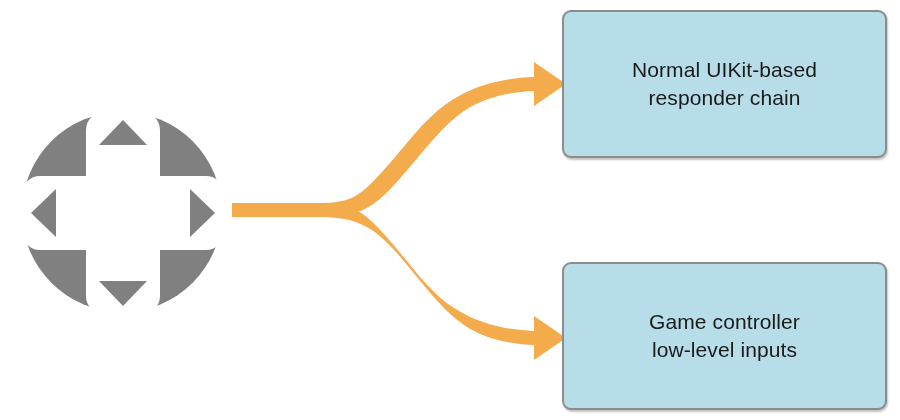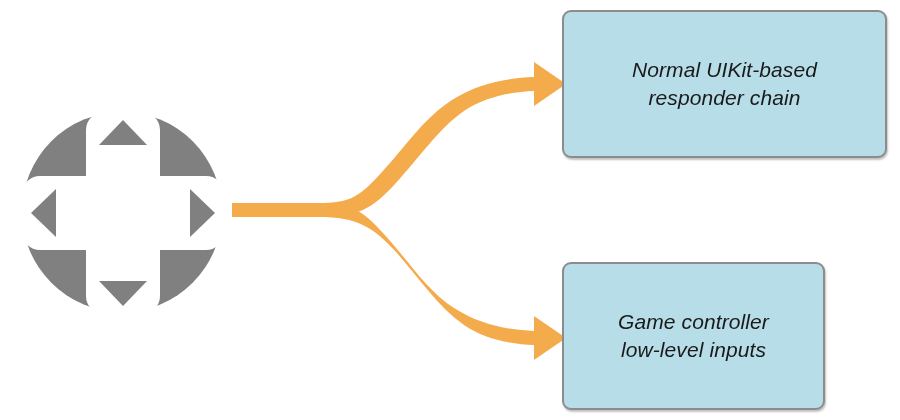--- a/index.html
+++ b/index.html
@@ -7,21 +7,20 @@
     padding: 0;
     background: #ffffff;
   }
   #canvas {
     position: relative;
     width: 900px;
     height: 420px;
     background: #ffffff;
     overflow: hidden;
     font-family: "Liberation Sans", sans-serif;
-    font-style: italic;
   }
   .layer {
     position: absolute;
     left: 0;
     top: 0;
     width: 900px;
     height: 420px;
   }
   .box {
     position: absolute;
@@ -45,21 +44,21 @@
   }
   #box-top {
     left: 562px;
     top: 10px;
     width: 325px;
     height: 148px;
   }
   #box-bottom {
     left: 562px;
     top: 262px;
-    width: 263px;
+    width: 325px;
     height: 148px;
   }
 </style>
 </head>
 <body>
 
 <div id="canvas">
 
   <svg class="layer" viewBox="0 0 900 420" xmlns="http://www.w3.org/2000/svg">
     <g>

